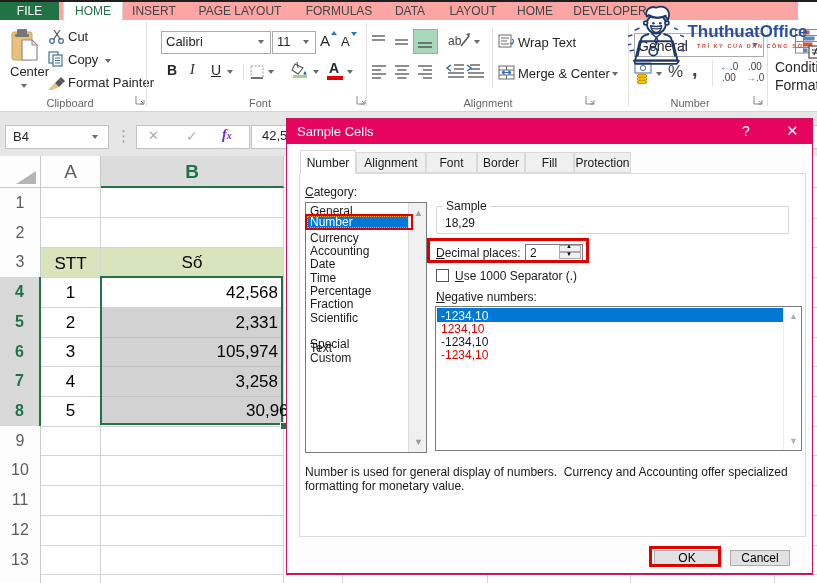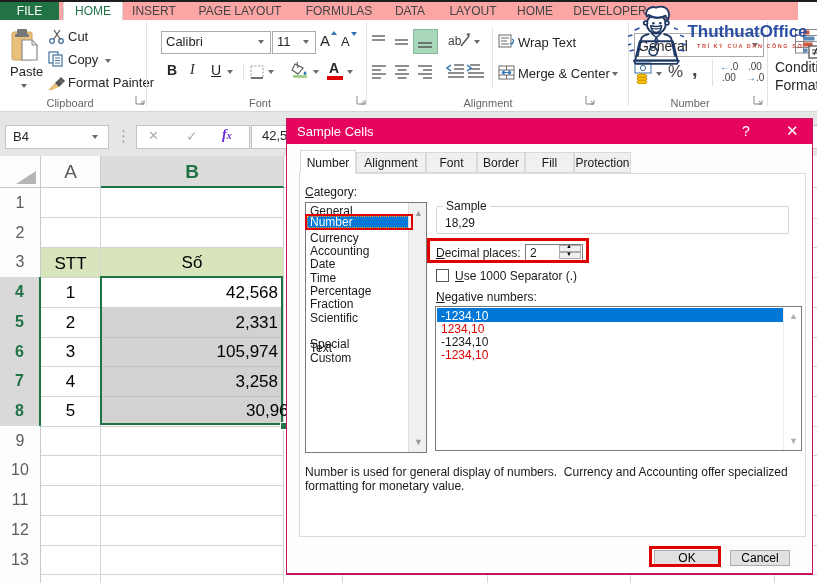--- a/index.html
+++ b/index.html
@@ -75,21 +75,21 @@
 
   <div class="abs ribbon" id="ribbon">
 
     <svg class="abs" style="left:11px;top:8px;" width="28" height="36" viewBox="0 0 28 36">
       <rect x="1" y="4" width="20" height="28" rx="2" fill="#e8c27d" stroke="#caa05a" stroke-width="1"></rect>
       <rect x="6" y="1" width="10" height="7" rx="1" fill="#777"></rect>
       <rect x="4" y="6" width="14" height="3" rx="1" fill="#777"></rect>
       <path d="M11 12 h10 l5 5 v15 h-15 z" fill="#fff" stroke="#8a8a8a" stroke-width="1.2"></path>
       <path d="M21 12 v5 h5 z" fill="#e6e6e6" stroke="#8a8a8a" stroke-width="1"></path>
     </svg>
-    <div class="rtext" style="left:10px;top:44px;">Paste</div>
+    <div class="rtext" style="left:10px;top:44px;">Center</div>
     <div class="dd" style="left:21px;top:64px;"></div>
 
     <svg class="abs" style="left:49px;top:9px;" width="16" height="15" viewBox="0 0 16 15">
       <g stroke="#41719c" stroke-width="1.3" fill="none">
         <circle cx="3" cy="12" r="2.3"></circle>
           <circle cx="12" cy="12" r="2.3"></circle>
         <path d="M4.5 10.5 L11 1" stroke="#5a5a5a"></path>
           <path d="M11.5 10.5 L5 1" stroke="#5a5a5a"></path>
       </g>
     </svg>

